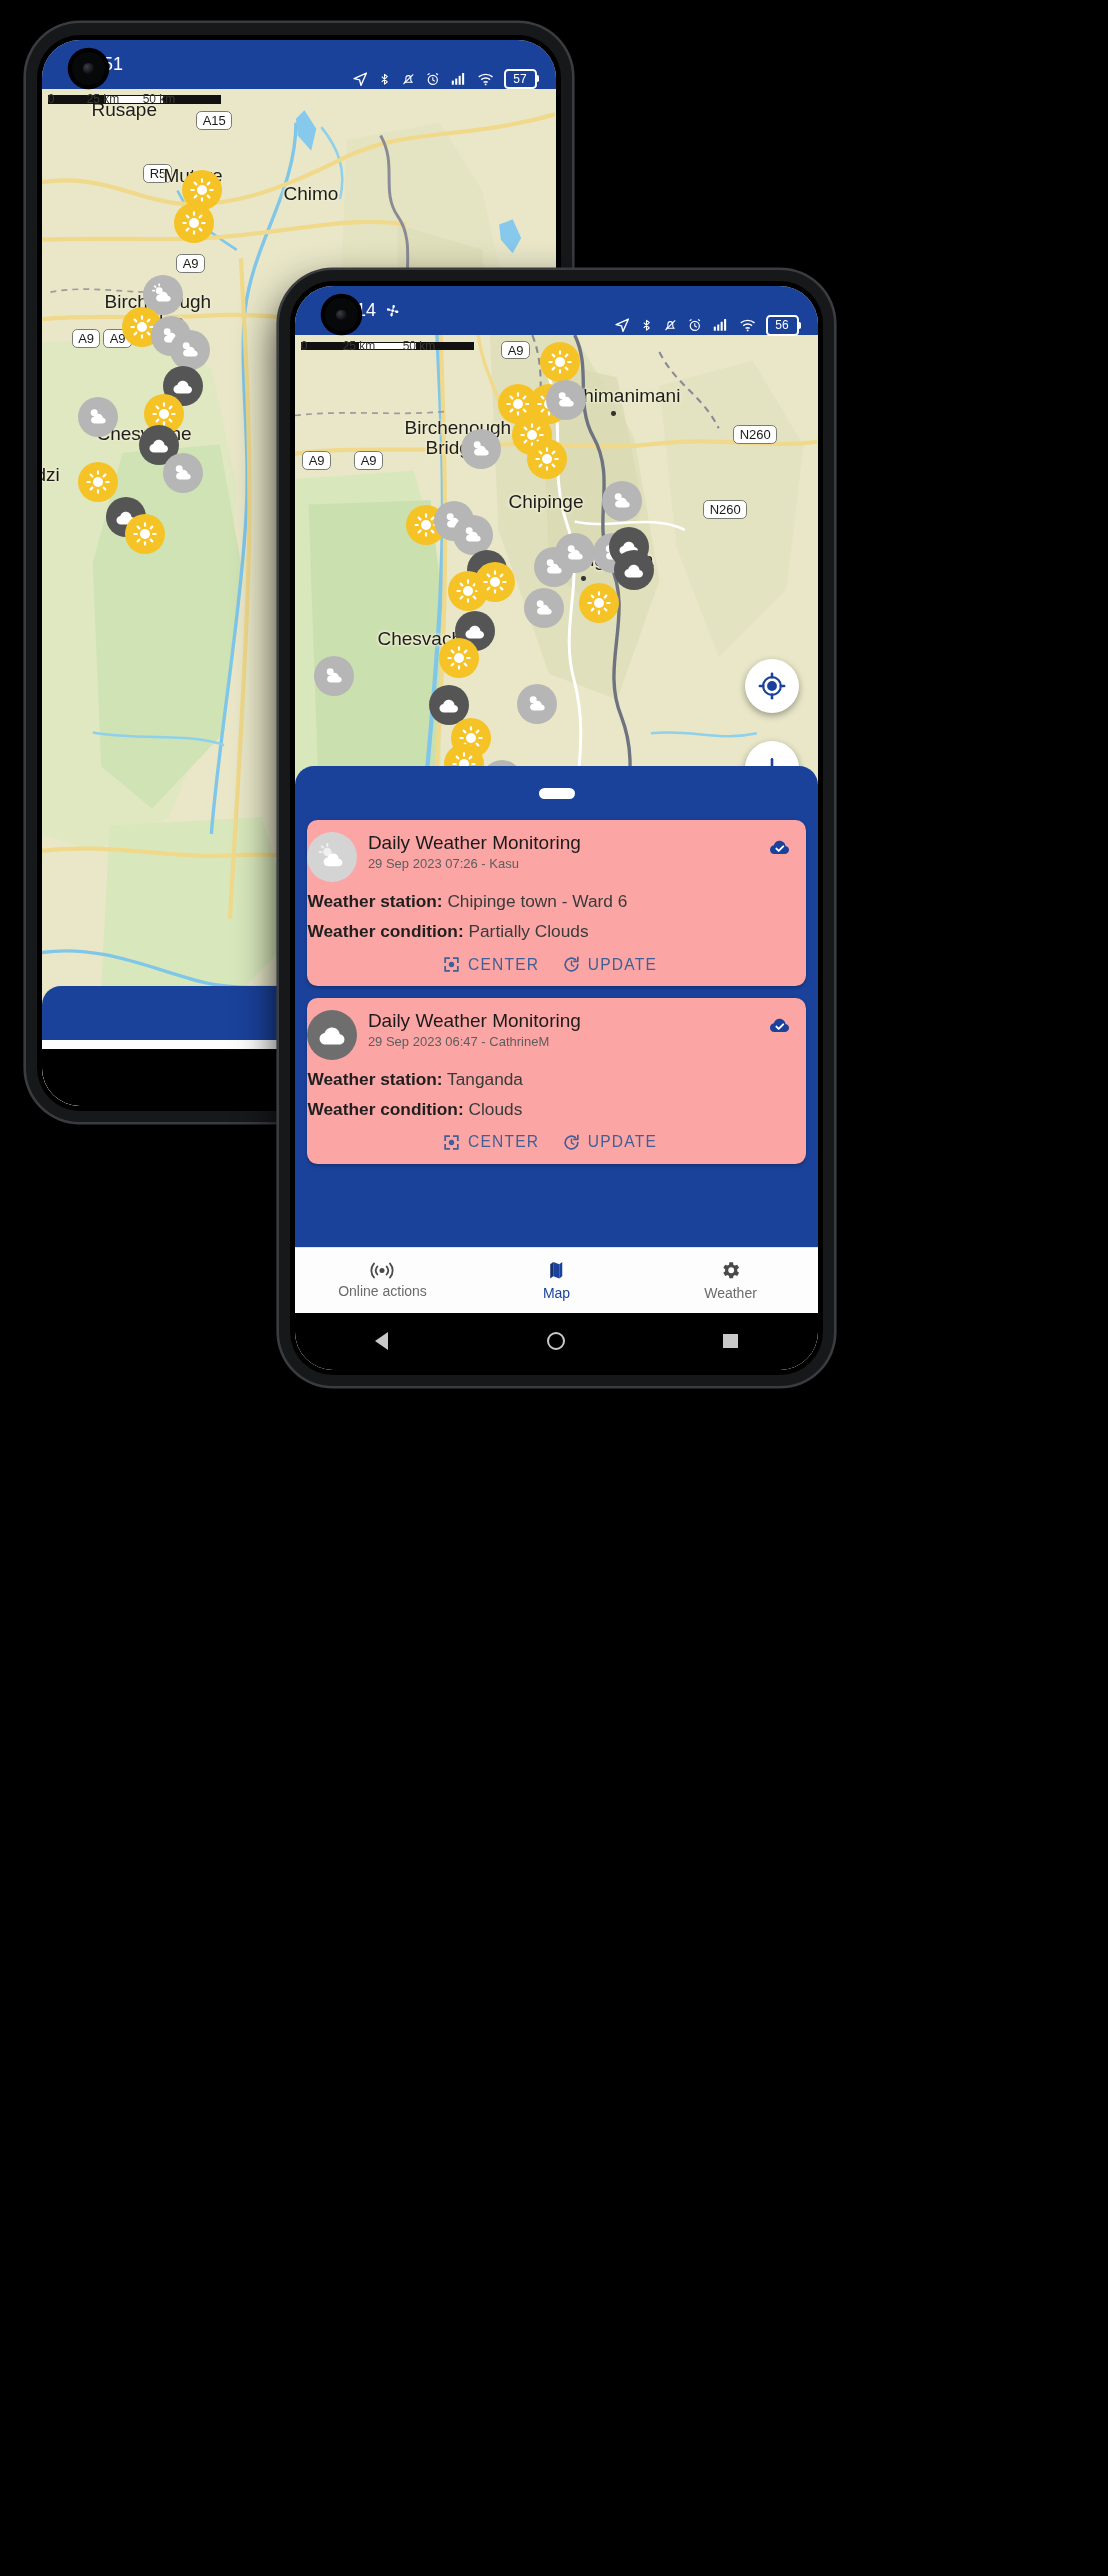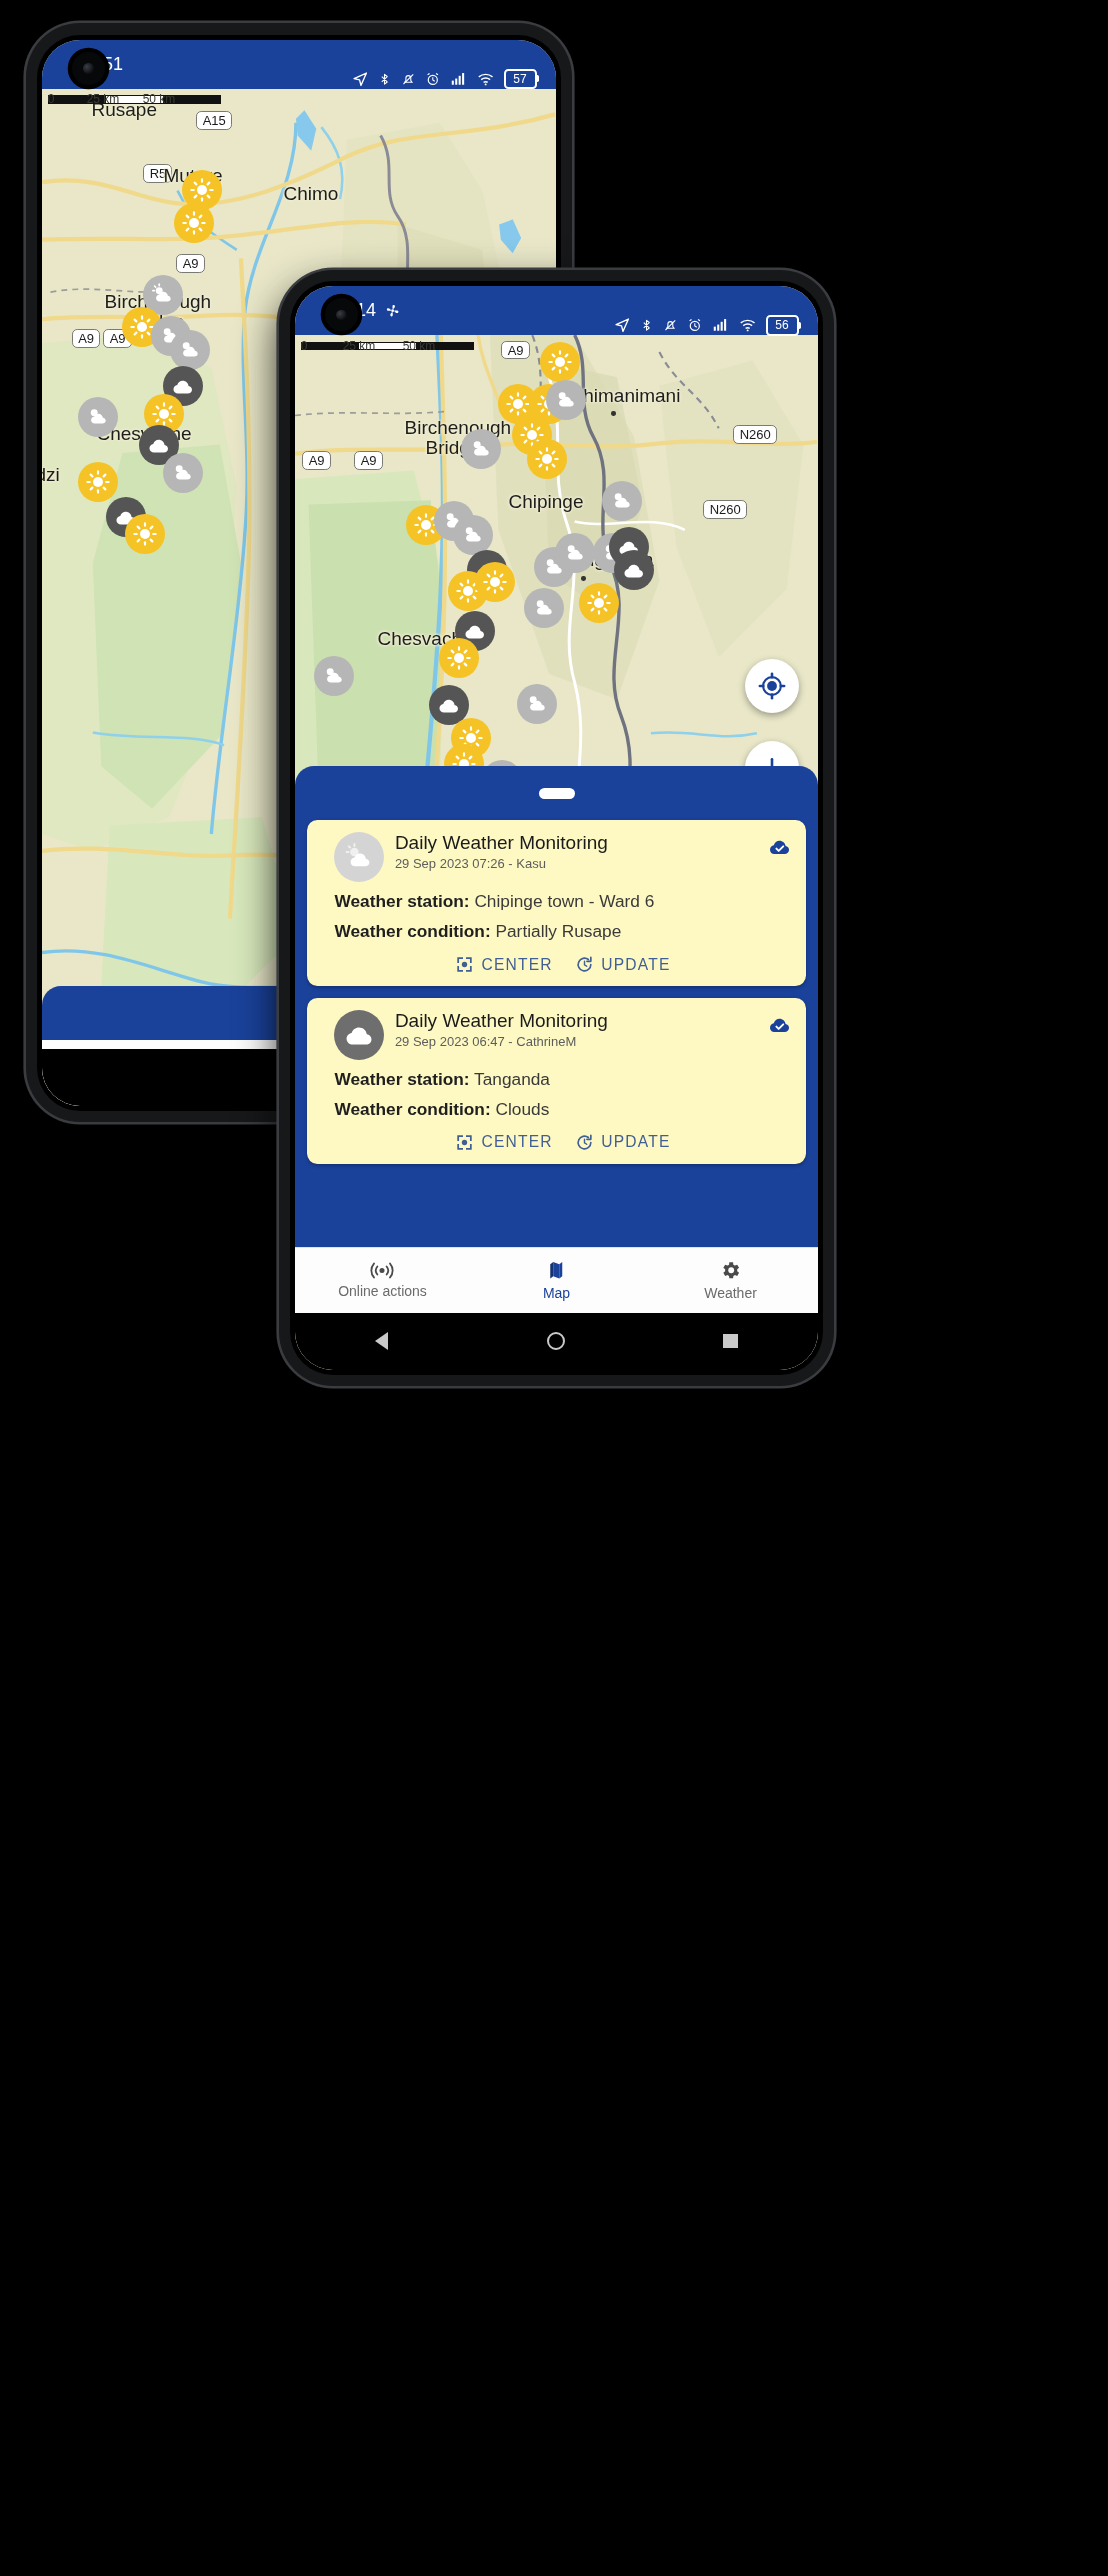--- a/index.html
+++ b/index.html
@@ -133,23 +133,23 @@
     position: absolute; left: 0; right: 0; bottom: 0;
     background: #1a429b;
     border-radius: 19px 19px 0 0;
     z-index: 10;
     padding: 0 0 0 0;
   }
   .sheet-handle-wrap { height: 54px; display: flex; align-items: center; justify-content: center; }
   .sheet-handle { width: 36px; height: 11.3px; border-radius: 7px; background: #fff; }
 
   .card {
-    background: #fef9c3; border-radius: 10.4px;
+    background: #fca5a5; border-radius: 10.4px;
     margin: 0 12px 12px 12px;
-    padding: 12px 14px 7px 27px;
+    padding: 12px 14px 7px 0;
     box-shadow: 0 1.7px 3.5px rgba(0,0,0,.25);
   }
   .card-top { display: flex; align-items: flex-start; gap: 10.4px; position: relative; }
   .card-avatar {
     width: 50px; height: 50px; border-radius: 50%;
     flex: 0 0 50px; display: flex; align-items: center; justify-content: center;
   }
   .card-avatar.pcloud { background: #d4d4d4; }
   .card-avatar.cloud { background: #6e6e6e; }
   .card-head { flex: 1 1 auto; min-width: 0; padding-right: 29.5px; }
@@ -928,21 +928,21 @@
                   <path d="M8.2 12.2l2.4 2.4 4.8-4.8" fill="none" stroke="#fff" stroke-width="2" stroke-linecap="round" stroke-linejoin="round"></path>
                 </svg>
               </span>
             </div>
             <div class="card-row">
               <b>Weather station:</b>
               <span>Chipinge town - Ward 6</span>
             </div>
             <div class="card-row">
               <b>Weather condition:</b>
-              <span>Partially Rusape</span>
+              <span>Partially Clouds</span>
             </div>
             <div class="card-actions">
               <div class="act">
                 <svg width="19" height="19" viewBox="0 0 24 24">
                   <circle cx="12" cy="12" r="3.4" fill="#3f5f96"></circle>
                   <path d="M4 9V4h5M20 9V4h-5M4 15v5h5M20 15v5h-5" fill="none" stroke="#3f5f96" stroke-width="2.2" stroke-linecap="square"></path>
                 </svg>
                 <span>CENTER</span>
               </div>
               <div class="act">

